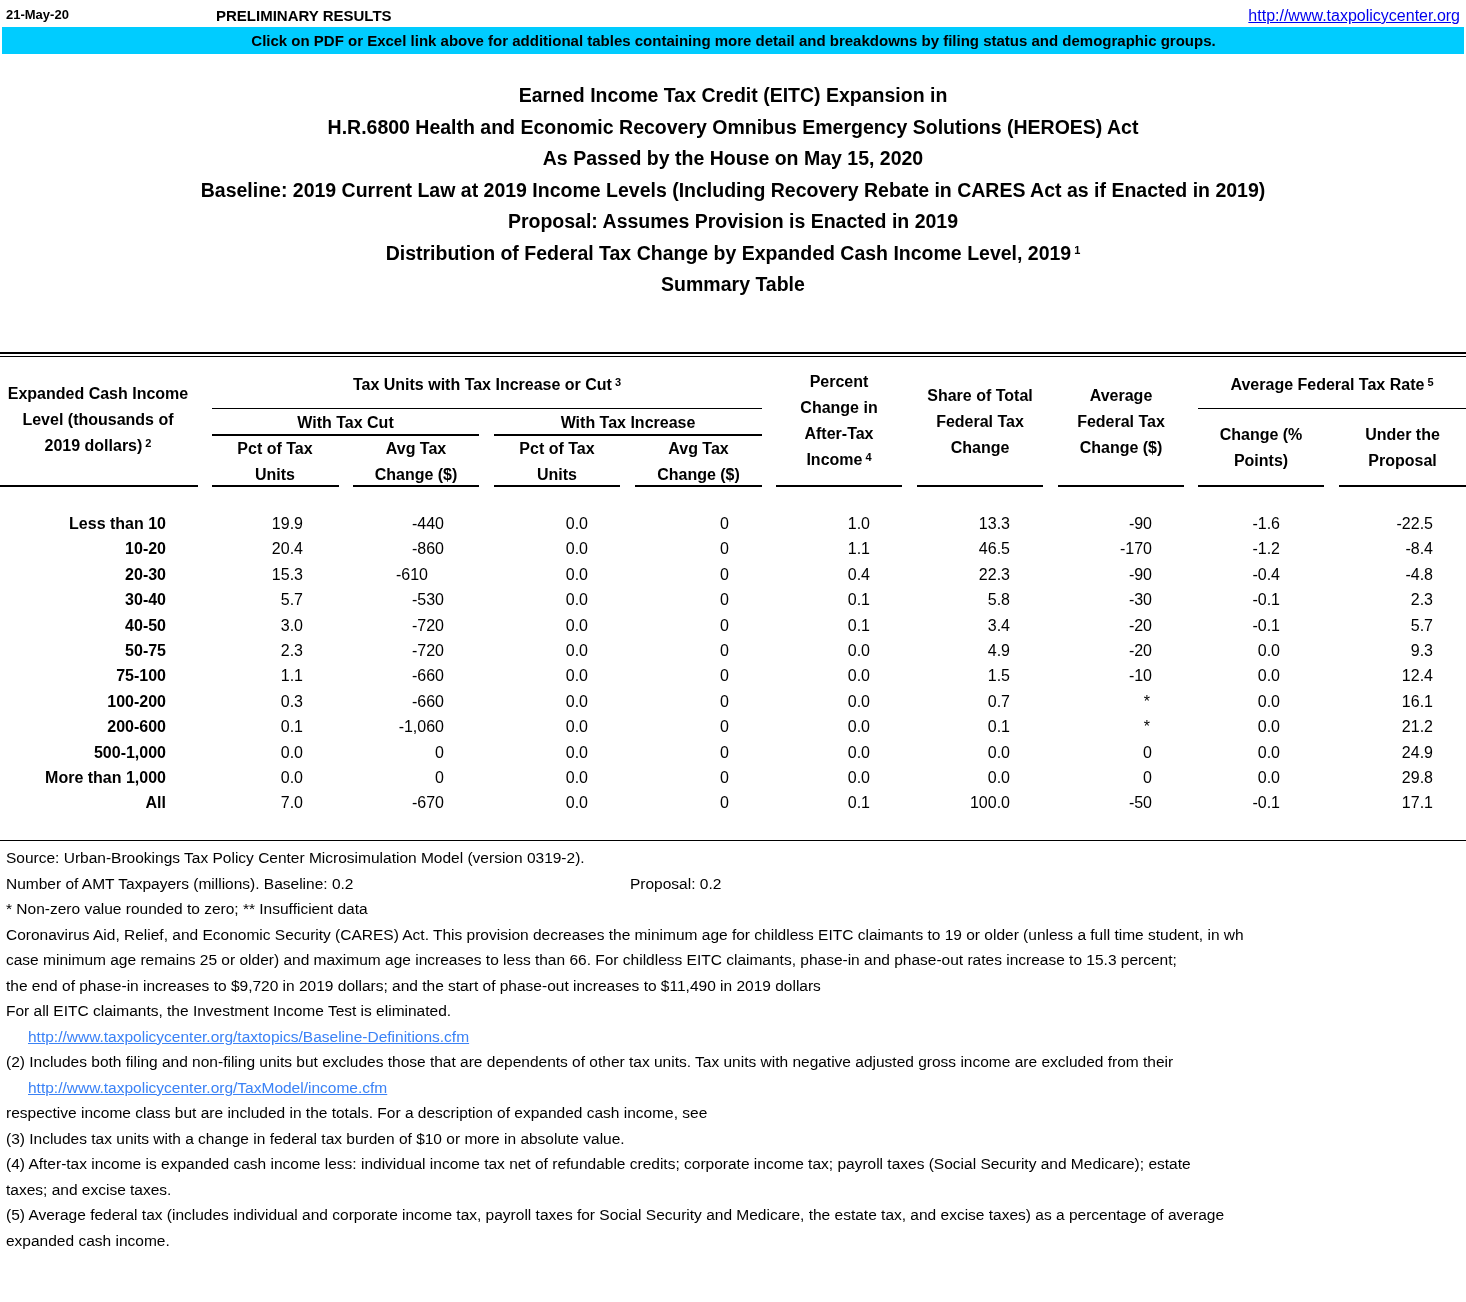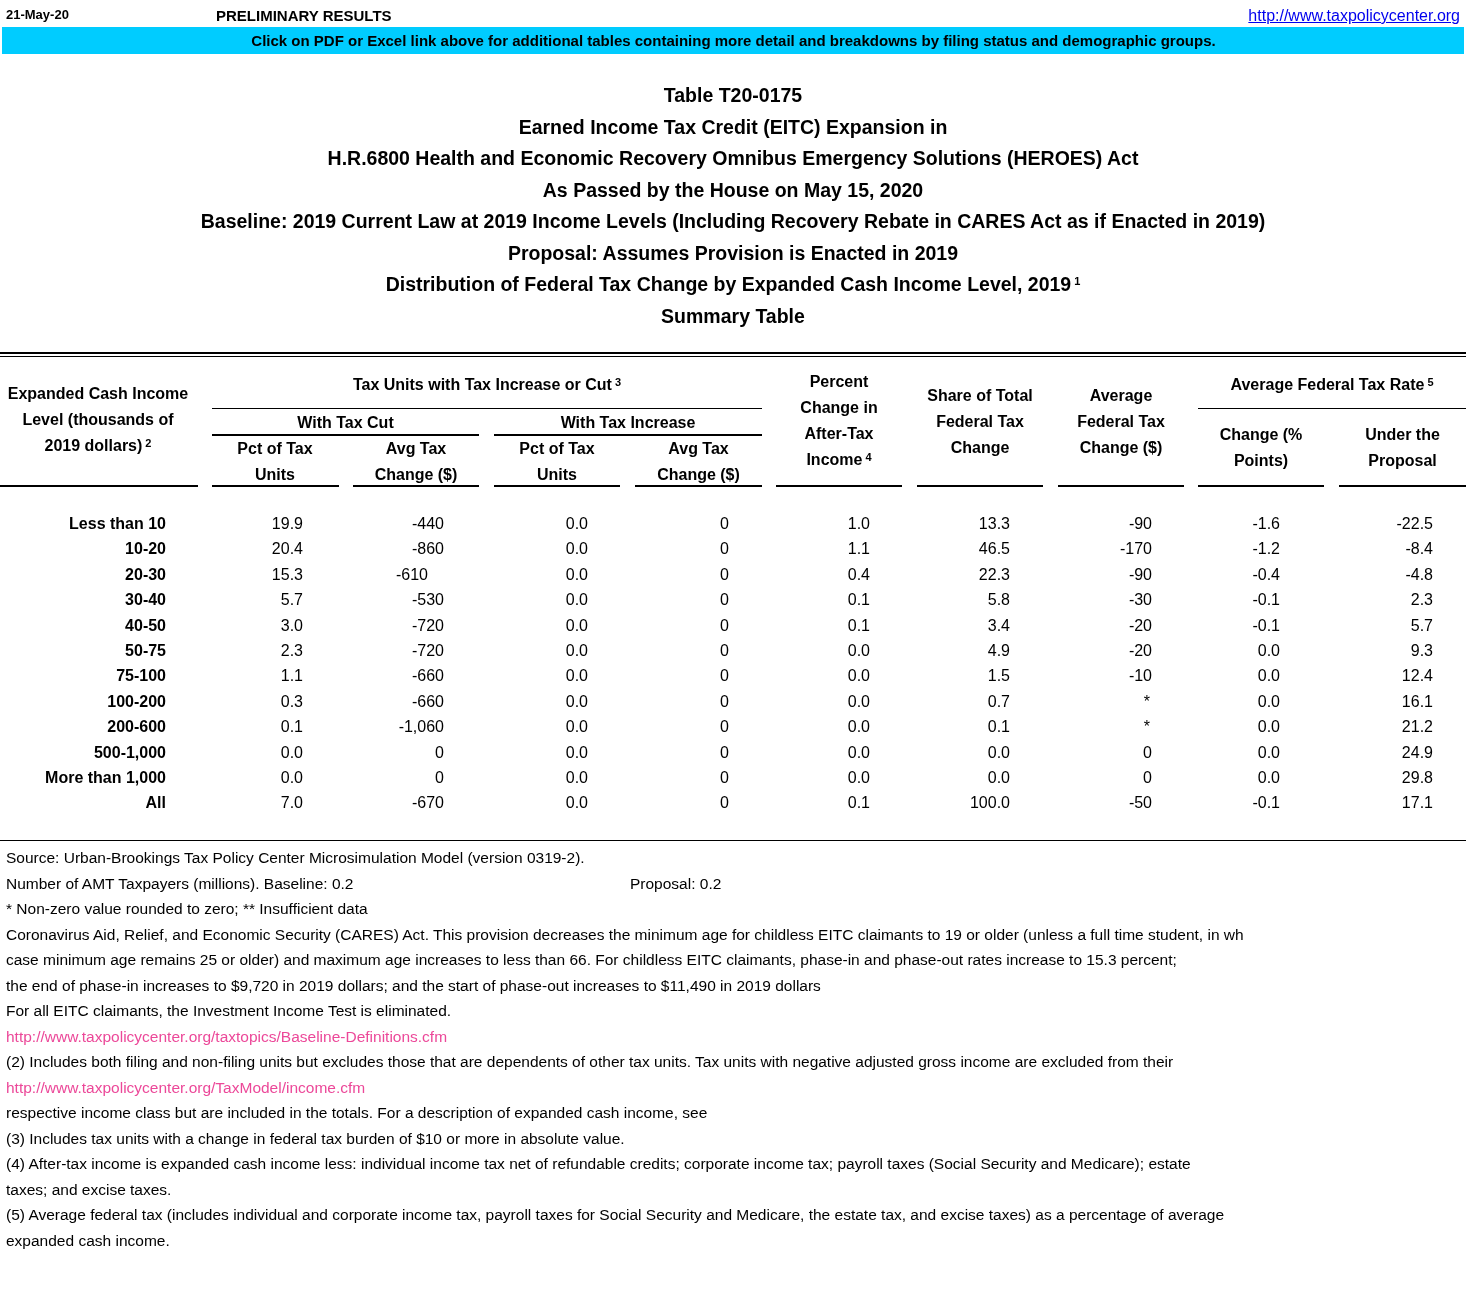--- a/index.html
+++ b/index.html
@@ -25,35 +25,34 @@
   .uline { position: absolute; border-top: 2.5px solid #000; }
   .uline-thin { position: absolute; border-top: 1.5px solid #000; }
 
   .rows { position: absolute; left: 0; top: 513px; width: 1466px; }
   .row { position: relative; height: 25.4px; font-size: 16px; }
   .cell { position: absolute; top: 2px; text-align: right; white-space: nowrap; }
   .cell.label { font-weight: bold; }
 
   .notes { position: absolute; left: 6px; top: 845px; width: 1460px; font-size: 15.5px; }
   .notes .ln { height: 25.5px; line-height: 25.5px; white-space: nowrap; overflow: hidden; }
-  .notes a { color: #ec4899; cursor: pointer; }
+  .notes a { color: #3b82f6; text-decoration: underline; cursor: pointer; margin-left: 22px; }
   .amt-prop { position: absolute; left: 624px; }
 </style>
 </head>
 <body>
 
 <div class="topbar">
   <span class="date">21-May-20</span>
   <span class="prelim">PRELIMINARY RESULTS</span>
   <a class="site-link">http://www.taxpolicycenter.org</a>
 </div>
 <div class="banner">Click on PDF or Excel link above for additional tables containing more detail and breakdowns by filing status and demographic groups.</div>
 
 <div class="titles">
-  <div>Table T20-0175</div>
   <div>Earned Income Tax Credit (EITC) Expansion in</div>
   <div>H.R.6800 Health and Economic Recovery Omnibus Emergency Solutions (HEROES) Act</div>
   <div>As Passed by the House on May 15, 2020</div>
   <div>Baseline: 2019 Current Law at 2019 Income Levels (Including Recovery Rebate in CARES Act as if Enacted in 2019)</div>
   <div>Proposal: Assumes Provision is Enacted in 2019</div>
   <div><span>Distribution of Federal Tax Change by Expanded Cash Income Level, 2019</span><sup>1</sup></div>
   <div>Summary Table</div>
 </div>
 
 <div class="rule-double" style="top:352px;"></div>

